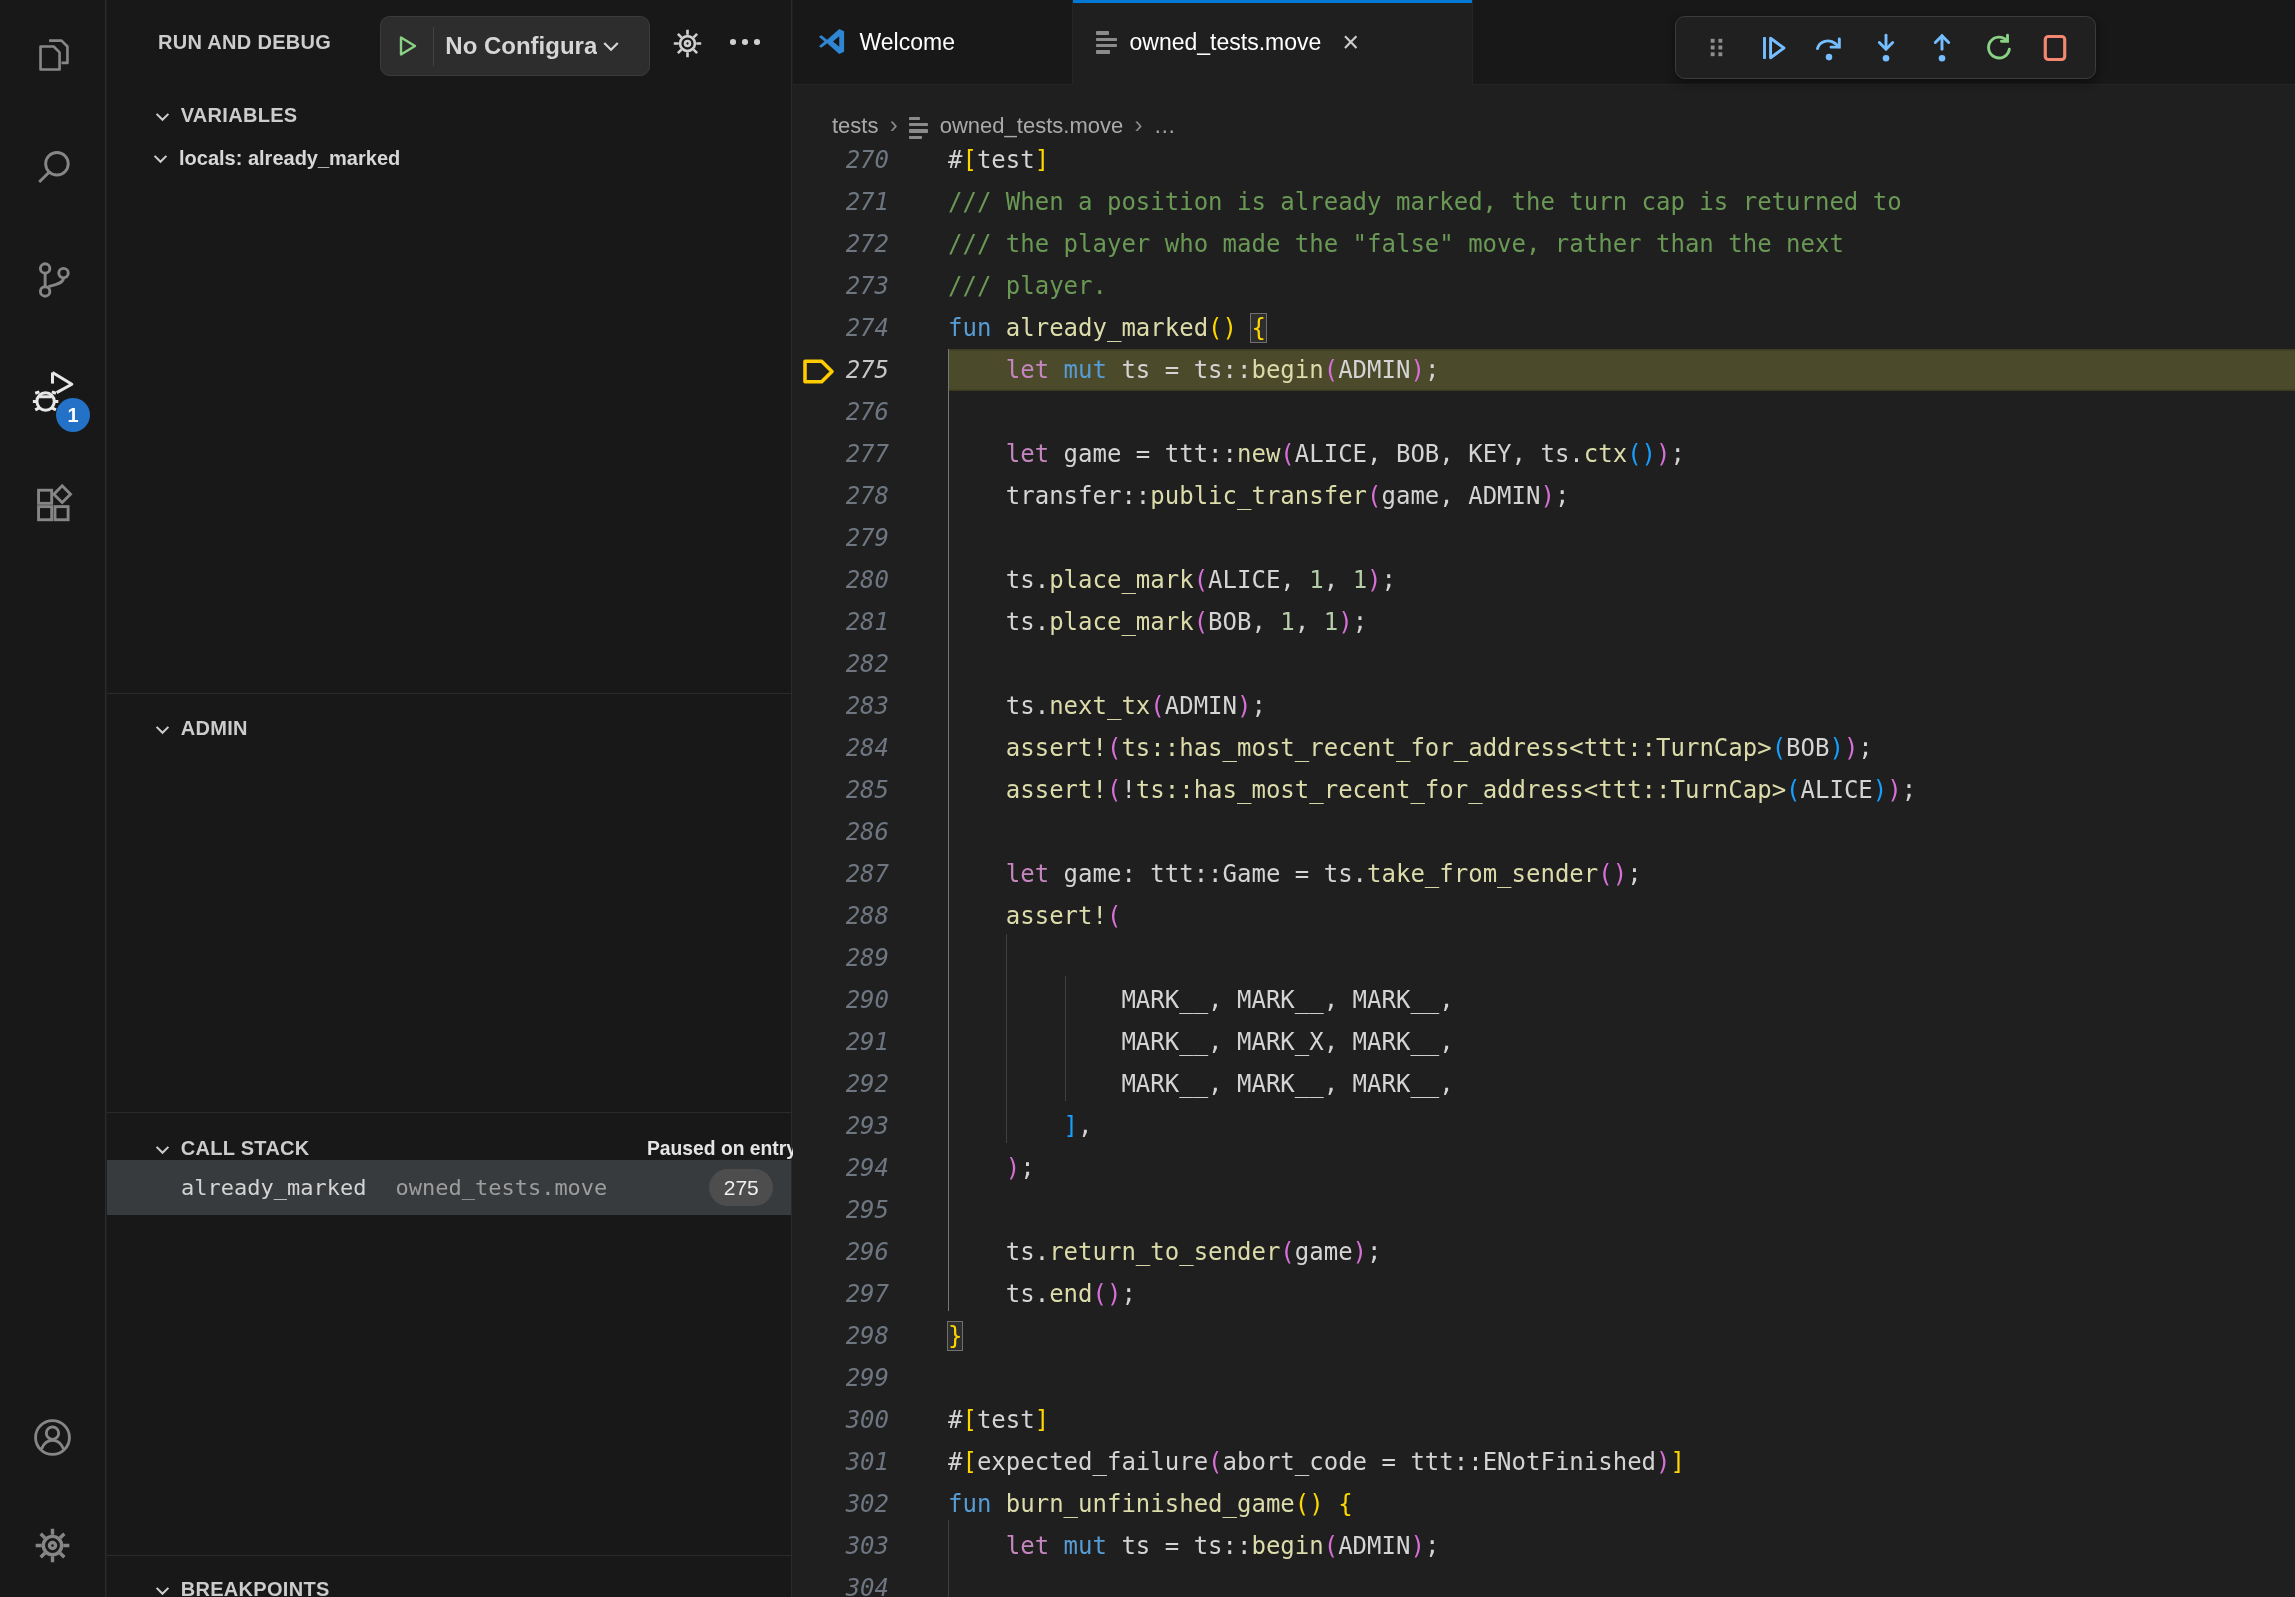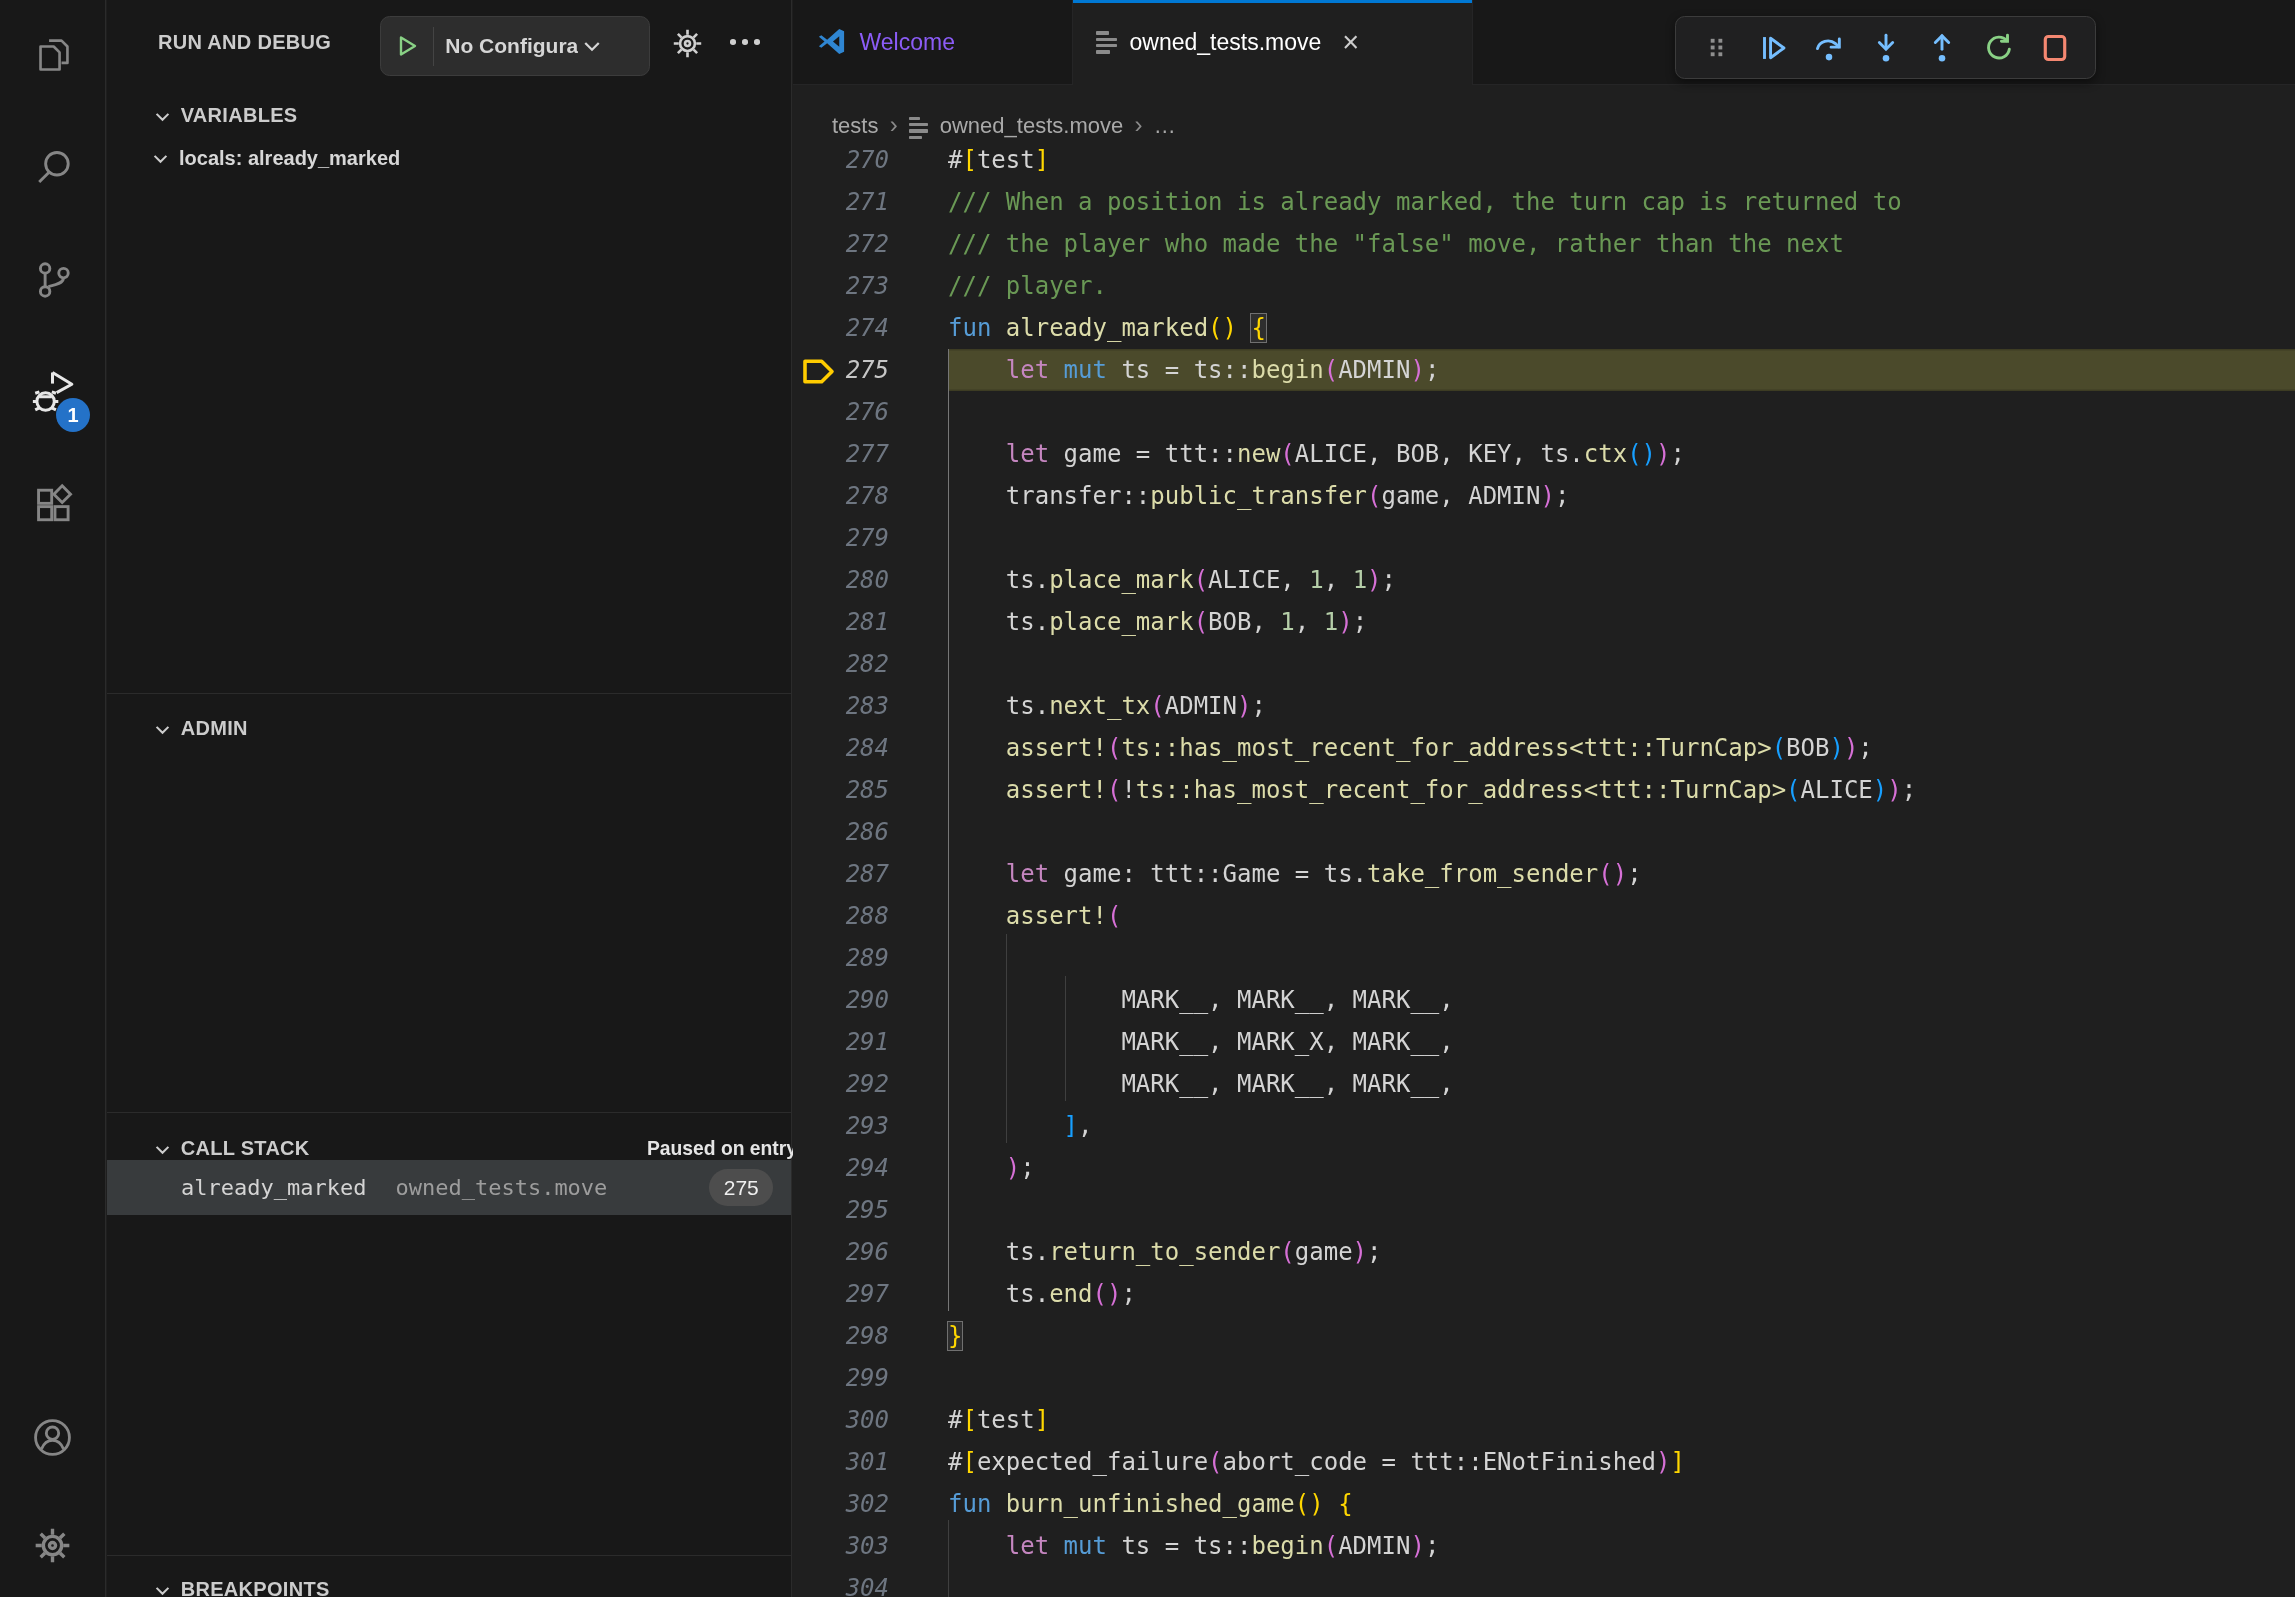--- a/index.html
+++ b/index.html
@@ -16,21 +16,21 @@
     background:#2472c8; color:#fff; font-size:20px; font-weight:700; display:flex; align-items:center; justify-content:center; }
 
   
   .sidebar { position:absolute; left:107px; top:0; width:685px; height:1597px; background:#181818;
     border-right:0.8px solid #2b2b2b; color:#cccccc; }
   .sb-top { position:absolute; left:0; top:0; width:100%; height:77px;font-weight:bold; }
   .sb-title { position:absolute; left:51px; top:31px; font-size:20px; color:#cccccc; letter-spacing:0.3px; white-space:nowrap; }
   .launch { position:absolute; left:273px; top:16px; width:270px; height:60px; background:#2d2d2d;
     border:0.8px solid #3c3c3c; border-radius:9.7px; display:flex; align-items:center; }
   .launch .play { width:53px; display:flex; align-items:center; justify-content:center; color:#89d185; border-right:0.8px solid #444; height:39px; }
-  .launch .lab { max-width:165px; overflow:hidden; white-space:nowrap; font-size:21px; color:#d6d6d6; margin-left:11.3px; }
+  .launch .lab { max-width:165px; overflow:hidden; white-space:nowrap; font-size:24px; color:#d6d6d6; margin-left:11.3px; }
   .launch .chev { color:#d6d6d6; margin-left:1.6px; display:flex; }
   .sb-gear { position:absolute; left:563px; top:26px; color:#cfcfcf; }
   .sb-dots { position:absolute; left:623px; top:39px; display:flex; gap:6.4px; }
   .sb-dots i { width:5.6px; height:5.6px; border-radius:50%; background:#cfcfcf; }
 
   .sec-header { position:absolute; left:0; width:100%; height:40px; display:flex; align-items:flex-end;margin-left:27px; }
   .sec-header .chev { margin-left:17.7px; color:#cccccc; display:flex; }
   .sec-header .lbl { margin-left:8px; font-size:20px; font-weight:700; color:#cccccc; letter-spacing:0.3px; }
   .sec-header .right { margin-left:auto; margin-right:21px; font-size:19.3px; font-weight:700; color:#e5e5e5; }
   .tree-row { position:absolute; left:0; width:100%; height:40px; display:flex; align-items:center; }
@@ -41,21 +41,21 @@
   .frame-row { position:absolute; left:0; width:100%; height:55px; background:#383b3d; display:flex; align-items:center; }
   .frame-name { margin-left:74px; font-family:"DejaVu Sans Mono", monospace; font-size:22px; color:#d4d4d4; }
   .frame-file { margin-left:29px; font-family:"DejaVu Sans Mono", monospace; font-size:22px; color:#9d9d9d; }
   .frame-badge { margin-left:auto; margin-right:17.7px; background:#4d4d4d; color:#efefef; font-size:21px;
     padding:6.4px 14.5px; border-radius:22.5px; }
 
   
   .editor { position:absolute; left:793px; top:0; width:1502px; height:1597px; background:#1f1f1f; }
   .tabbar { position:absolute; left:0; top:0; width:100%; height:85px; background:#181818; border-bottom:0.8px solid #252526; display:flex; }
   .tab { height:85px; display:flex; align-items:center; padding:0 22.5px; border-right:0.8px solid #252526; position:relative; }
-  .tab .tlabel { font-size:23px; color:#8b5cf6; margin-left:13px; white-space:nowrap; }
+  .tab .tlabel { font-size:23px; color:#ffffff; margin-left:13px; white-space:nowrap; }
   .tab.active { background:#1f1f1f; }
   .tab.active::before { content:""; position:absolute; left:0; top:0; width:100%; height:3.2px; background:#0078d4; }
   .tab.active .tlabel { color:#ffffff; }
   .tab .close { margin-left:21px; color:#cccccc; font-size:29px; line-height:29px; }
   .movicon { display:inline-flex; flex-direction:column; gap:3.2px; width:21px; }
   .movicon i { height:3.2px; background:#8b8b8b; border-radius:0.8px; }
 
   .breadcrumb { position:absolute; left:0; top:85px; width:100%; height:54px; display:flex; align-items:flex-end; padding-left:39px;
     background:#1f1f1f; color:#a9a9a9; font-size:22px; }
   .breadcrumb .sep { margin:0 11.3px; font-size:24px; color:#8a8a8a; }

